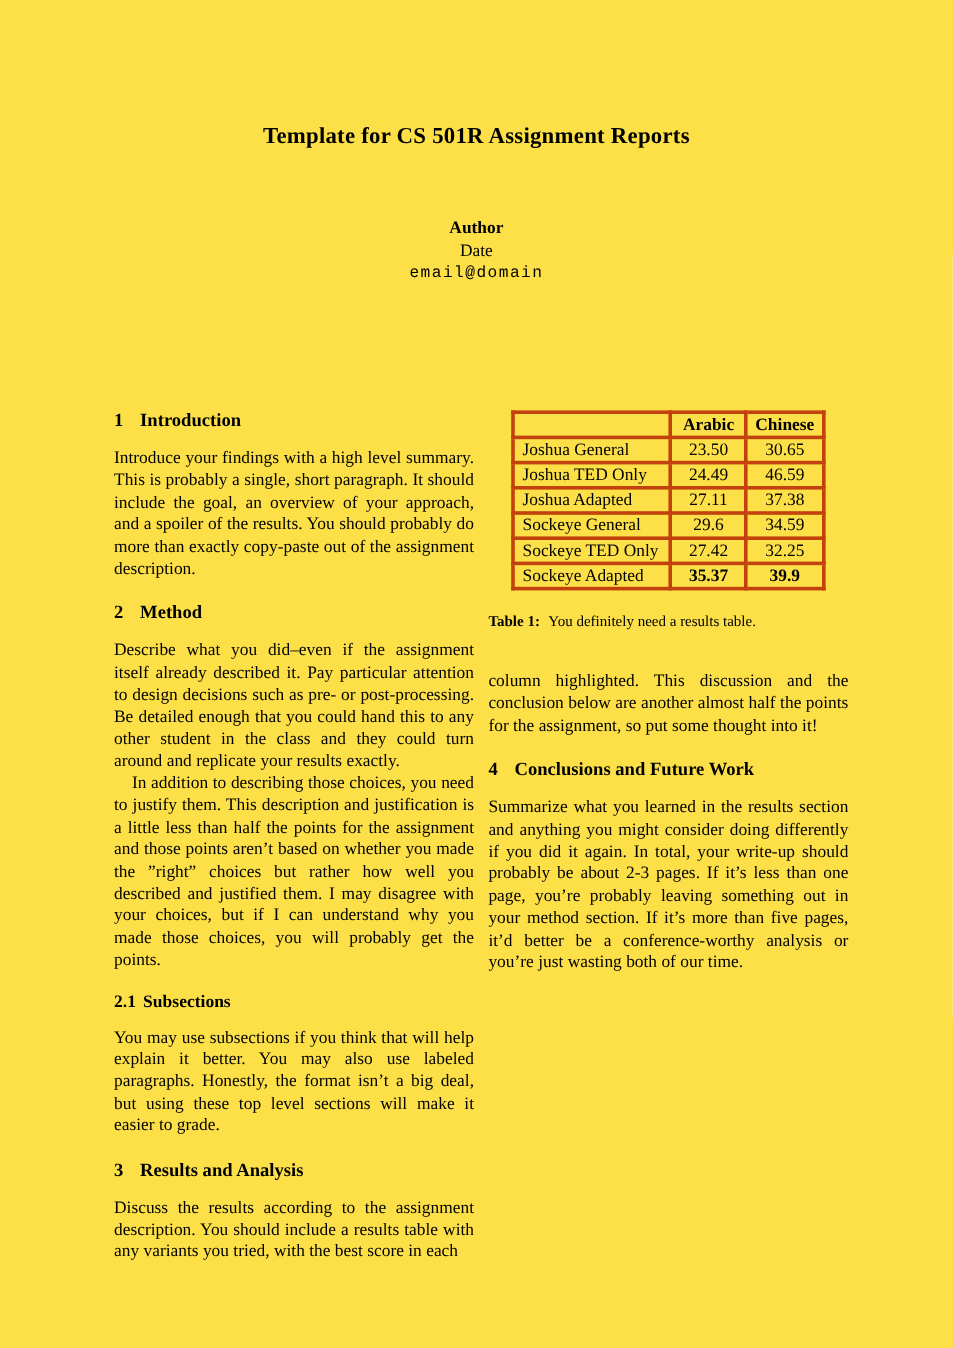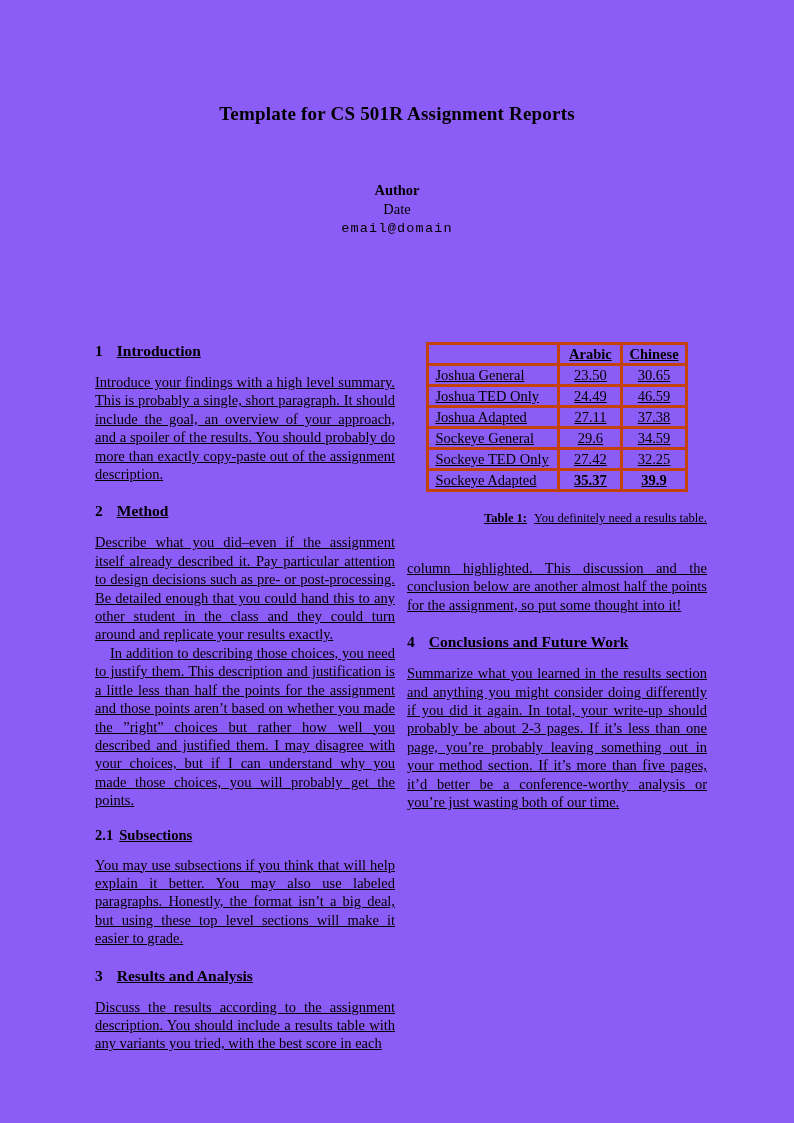--- a/index.html
+++ b/index.html
@@ -4,21 +4,21 @@
 <style>
   html, body {
     margin: 0;
     padding: 0;
     background: #ffffff;
   }
   .page {
     position: relative;
     width: 794px;
     height: 1123px;
-    background: #8b5cf6;
+    background: #fde047;
     color: #000000;
     font-family: "Liberation Serif", serif;
     overflow: hidden;
   }
   .title {
     position: absolute;
     top: 103px;
     left: 0;
     width: 100%;
     margin: 0;
@@ -43,21 +43,21 @@
     letter-spacing: 1.2px;
   }
   .columns {
     position: absolute;
     top: 340px;
     left: 95px;
     width: 612px;
     display: flex;
     gap: 12px;
   }
-  .col { width: 300px; text-decoration: underline; }
+  .col { width: 300px; }
   .sec-heading {
     font-size: 15.5px;
     font-weight: bold;
     margin: 19px 0 13px 0;
   }
   .sec-heading.first { margin-top: 2px; }
   .subsec-heading {
     font-size: 14.6px;
     font-weight: bold;
     margin: 17px 0 12px 0;
@@ -83,21 +83,21 @@
     height: 18px;
     line-height: 18px;
     white-space: nowrap;
   }
   table.results th { font-weight: bold; text-align: center; }
   table.results td.label-cell { width: 116px; text-align: left; }
   table.results td.num-cell { width: 48px; text-align: center; }
   tr.best-row td.num-cell { font-weight: bold; }
   .caption {
     margin-top: 19px;
-    text-align: right;
+    text-align: left;
     font-size: 12.5px;
   }
   .caption .cap-label { font-weight: bold; margin-right: 7px; }
 </style>
 </head>
 <body>
 
 <div class="page">
 
   <h1 class="title">Template for CS 501R Assignment Reports</h1>

